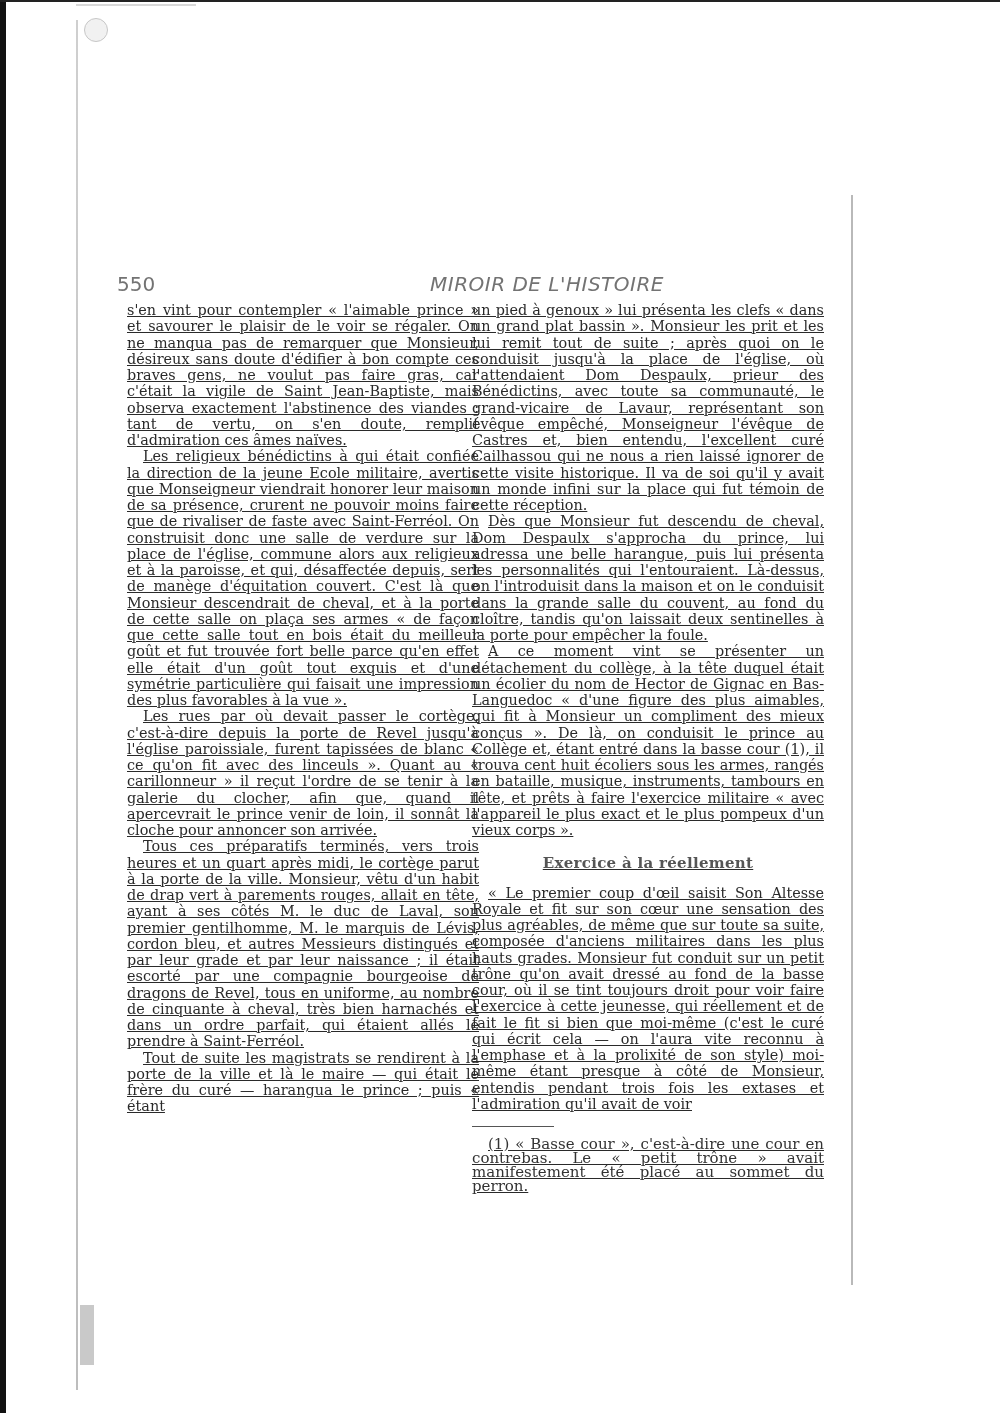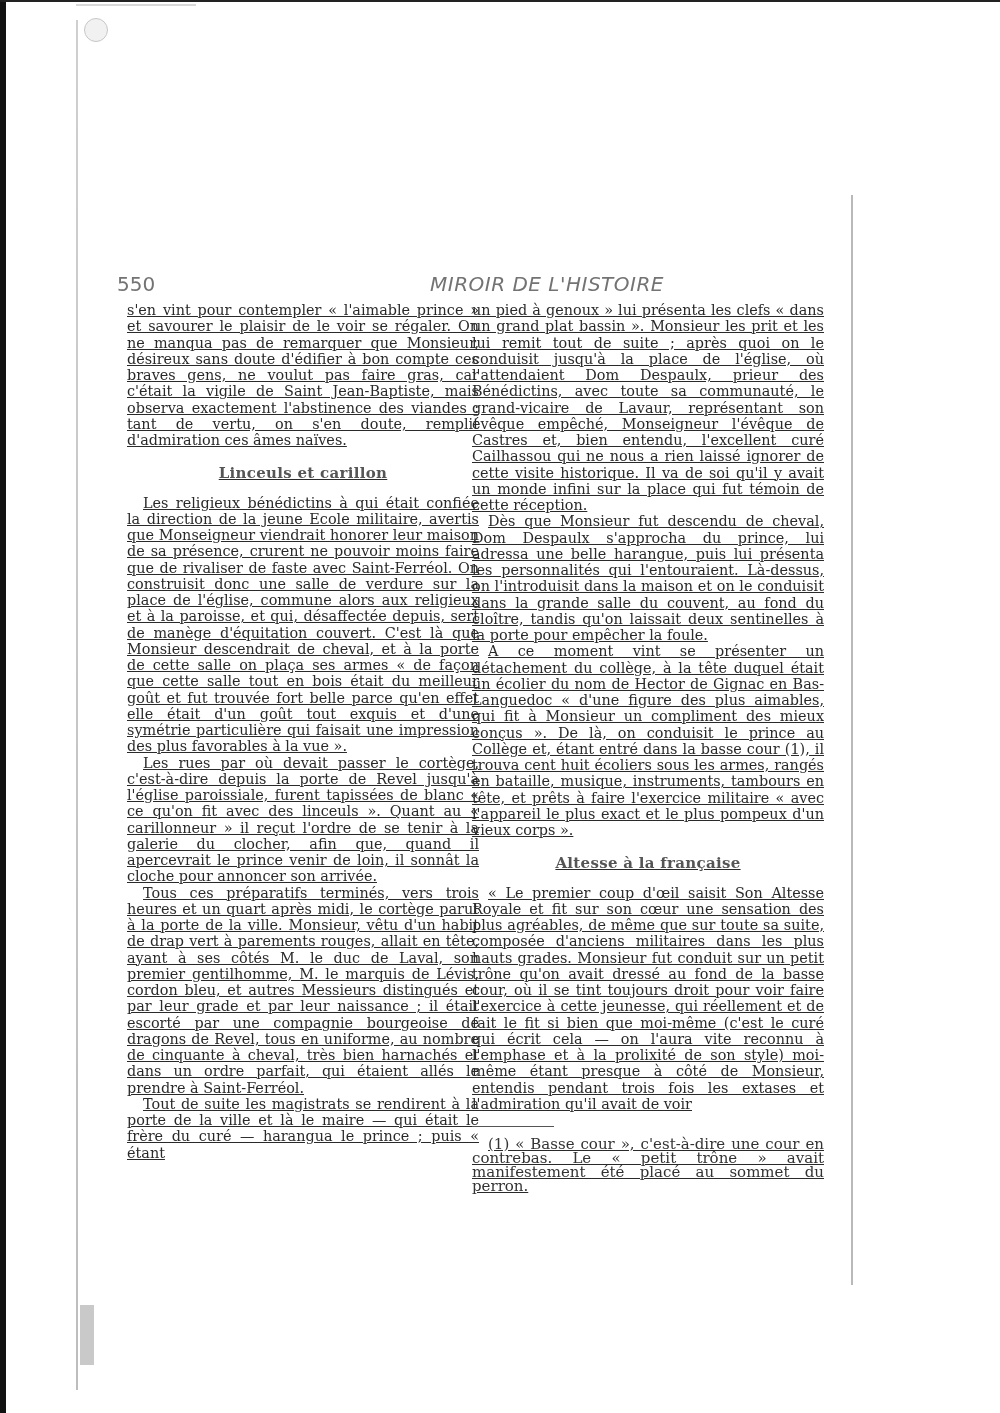--- a/index.html
+++ b/index.html
@@ -66,28 +66,27 @@
 <div class="tab-marker"></div>
 <div class="right-rule"></div>
 
 <div class="running-head">
   <span class="page-number">550</span>
   <span class="journal-title">MIROIR DE L'HISTOIRE</span>
 </div>
 
 <div class="column col-left">
   <p>s'en vint pour contempler « l'aimable prince » et savourer le plaisir de le voir se régaler. On ne manqua pas de remarquer que Monsieur, désireux sans doute d'édifier à bon compte ces braves gens, ne voulut pas faire gras, car c'était la vigile de Saint Jean-Baptiste, mais observa exactement l'abstinence des viandes : tant de vertu, on s'en doute, remplit d'admiration ces âmes naïves.</p>
-  <div class="section-heading">Linceuls et carillon</div>
   <p class="indent">Les religieux bénédictins à qui était confiée la direction de la jeune Ecole militaire, avertis que Monseigneur viendrait honorer leur maison de sa présence, crurent ne pouvoir moins faire que de rivaliser de faste avec Saint-Ferréol. On construisit donc une salle de verdure sur la place de l'église, commune alors aux religieux et à la paroisse, et qui, désaffectée depuis, sert de manège d'équitation couvert. C'est là que Monsieur descendrait de cheval, et à la porte de cette salle on plaça ses armes « de façon que cette salle tout en bois était du meilleur goût et fut trouvée fort belle parce qu'en effet elle était d'un goût tout exquis et d'une symétrie particulière qui faisait une impression des plus favorables à la vue ».</p>
   <p class="indent">Les rues par où devait passer le cortège, c'est-à-dire depuis la porte de Revel jusqu'à l'église paroissiale, furent tapissées de blanc « ce qu'on fit avec des linceuls ». Quant au « carillonneur » il reçut l'ordre de se tenir à la galerie du clocher, afin que, quand il apercevrait le prince venir de loin, il sonnât la cloche pour annoncer son arrivée.</p>
   <p class="indent">Tous ces préparatifs terminés, vers trois heures et un quart après midi, le cortège parut à la porte de la ville. Monsieur, vêtu d'un habit de drap vert à parements rouges, allait en tête, ayant à ses côtés M. le duc de Laval, son premier gentilhomme, M. le marquis de Lévis, cordon bleu, et autres Messieurs distingués et par leur grade et par leur naissance ; il était escorté par une compagnie bourgeoise de dragons de Revel, tous en uniforme, au nombre de cinquante à cheval, très bien harnachés et dans un ordre parfait, qui étaient allés le prendre à Saint-Ferréol.</p>
   <p class="indent">Tout de suite les magistrats se rendirent à la porte de la ville et là le maire — qui était le frère du curé — harangua le prince ; puis « étant</p>
 </div>
 
 <div class="column col-right">
   <p>un pied à genoux » lui présenta les clefs « dans un grand plat bassin ». Monsieur les prit et les lui remit tout de suite ; après quoi on le conduisit jusqu'à la place de l'église, où l'attendaient Dom Despaulx, prieur des Bénédictins, avec toute sa communauté, le grand-vicaire de Lavaur, représentant son évêque empêché, Monseigneur l'évêque de Castres et, bien entendu, l'excellent curé Cailhassou qui ne nous a rien laissé ignorer de cette visite historique. Il va de soi qu'il y avait un monde infini sur la place qui fut témoin de cette réception.</p>
   <p class="indent">Dès que Monsieur fut descendu de cheval, Dom Despaulx s'approcha du prince, lui adressa une belle harangue, puis lui présenta les personnalités qui l'entouraient. Là-dessus, on l'introduisit dans la maison et on le conduisit dans la grande salle du couvent, au fond du cloître, tandis qu'on laissait deux sentinelles à la porte pour empêcher la foule.</p>
   <p class="indent">A ce moment vint se présenter un détachement du collège, à la tête duquel était un écolier du nom de Hector de Gignac en Bas-Languedoc « d'une figure des plus aimables, qui fit à Monsieur un compliment des mieux conçus ». De là, on conduisit le prince au Collège et, étant entré dans la basse cour (1), il trouva cent huit écoliers sous les armes, rangés en bataille, musique, instruments, tambours en tête, et prêts à faire l'exercice militaire « avec l'appareil le plus exact et le plus pompeux d'un vieux corps ».</p>
-  <div class="section-heading">Altesse à la française</div>
+  <div class="section-heading">Exercice à la réellement</div>
   <p class="indent">« Le premier coup d'œil saisit Son Altesse Royale et fit sur son cœur une sensation des plus agréables, de même que sur toute sa suite, composée d'anciens militaires dans les plus hauts grades. Monsieur fut conduit sur un petit trône qu'on avait dressé au fond de la basse cour, où il se tint toujours droit pour voir faire l'exercice à cette jeunesse, qui réellement et de fait le fit si bien que moi-même (c'est le curé qui écrit cela — on l'aura vite reconnu à l'emphase et à la prolixité de son style) moi-même étant presque à côté de Monsieur, entendis pendant trois fois les extases et l'admiration qu'il avait de voir</p>
   <div class="footnote-rule"></div>
   <p class="footnote indent">(1) « Basse cour », c'est-à-dire une cour en contrebas. Le « petit trône » avait manifestement été placé au sommet du perron.</p>
 </div>
 
 </body></html>

